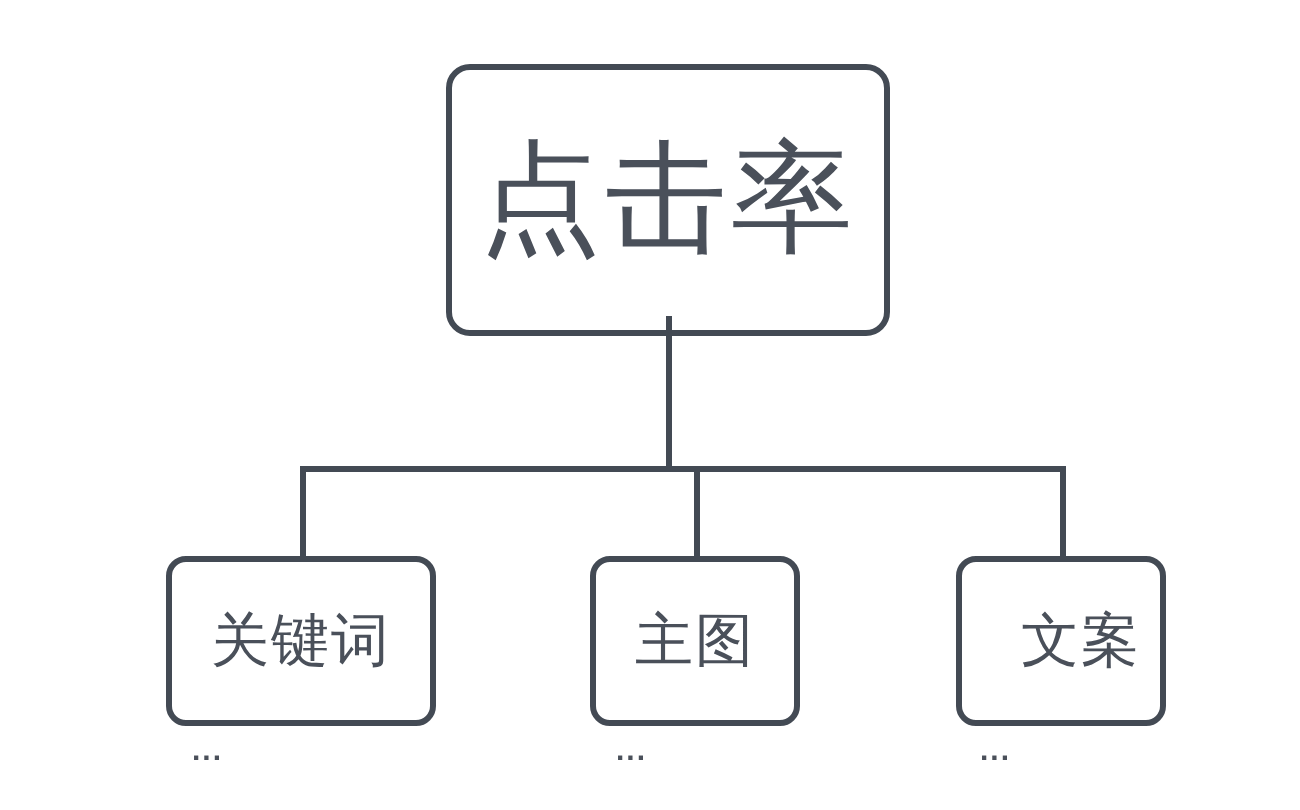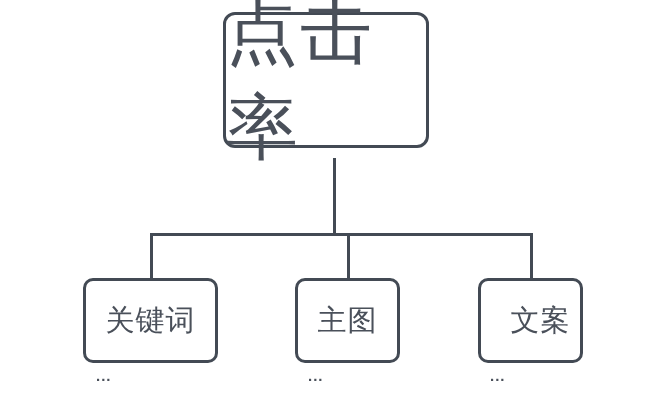--- a/index.html
+++ b/index.html
@@ -21,24 +21,24 @@
     border: 3px solid #434a54;
     border-radius: 10px;
     background: #ffffff;
     display: flex;
     align-items: center;
     justify-content: center;
     color: #4a505a;
   }
   .node-root {
     left: 223px;
-    top: 12px;
-    width: 206px;
+    top: 32px;
+    width: 222px;
     height: 136px;
-    font-size: 72px;
+    font-size: 61px;
     letter-spacing: 2px;
     border-radius: 12px;
   }
   .node-child {
     top: 278px;
     height: 85px;
     font-size: 29px;
     letter-spacing: 1px;
   }
   .node-child-0 { left: 83px;  width: 135px; }

